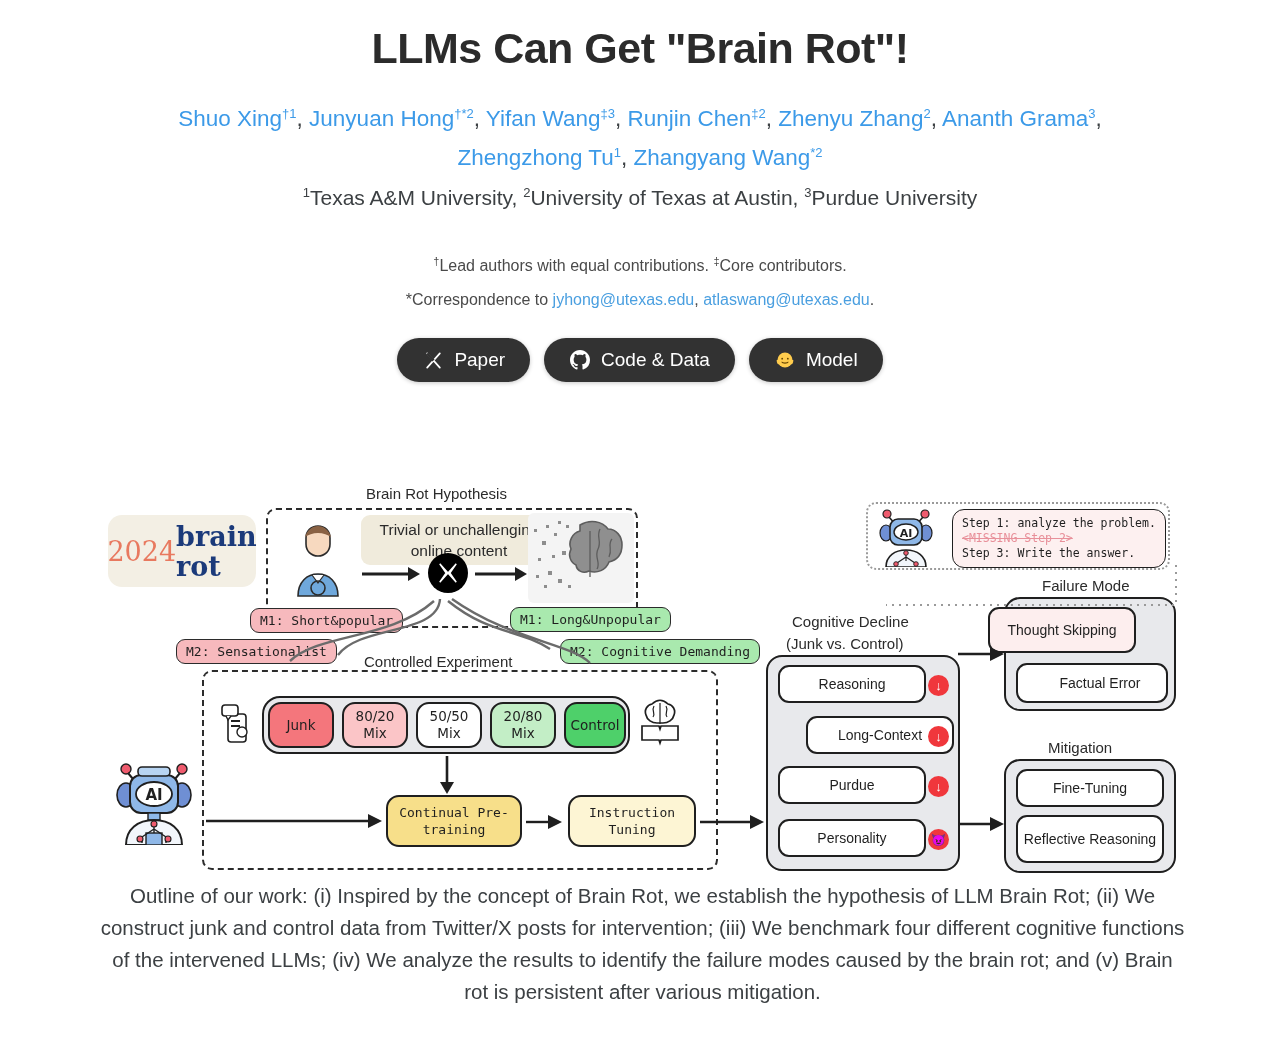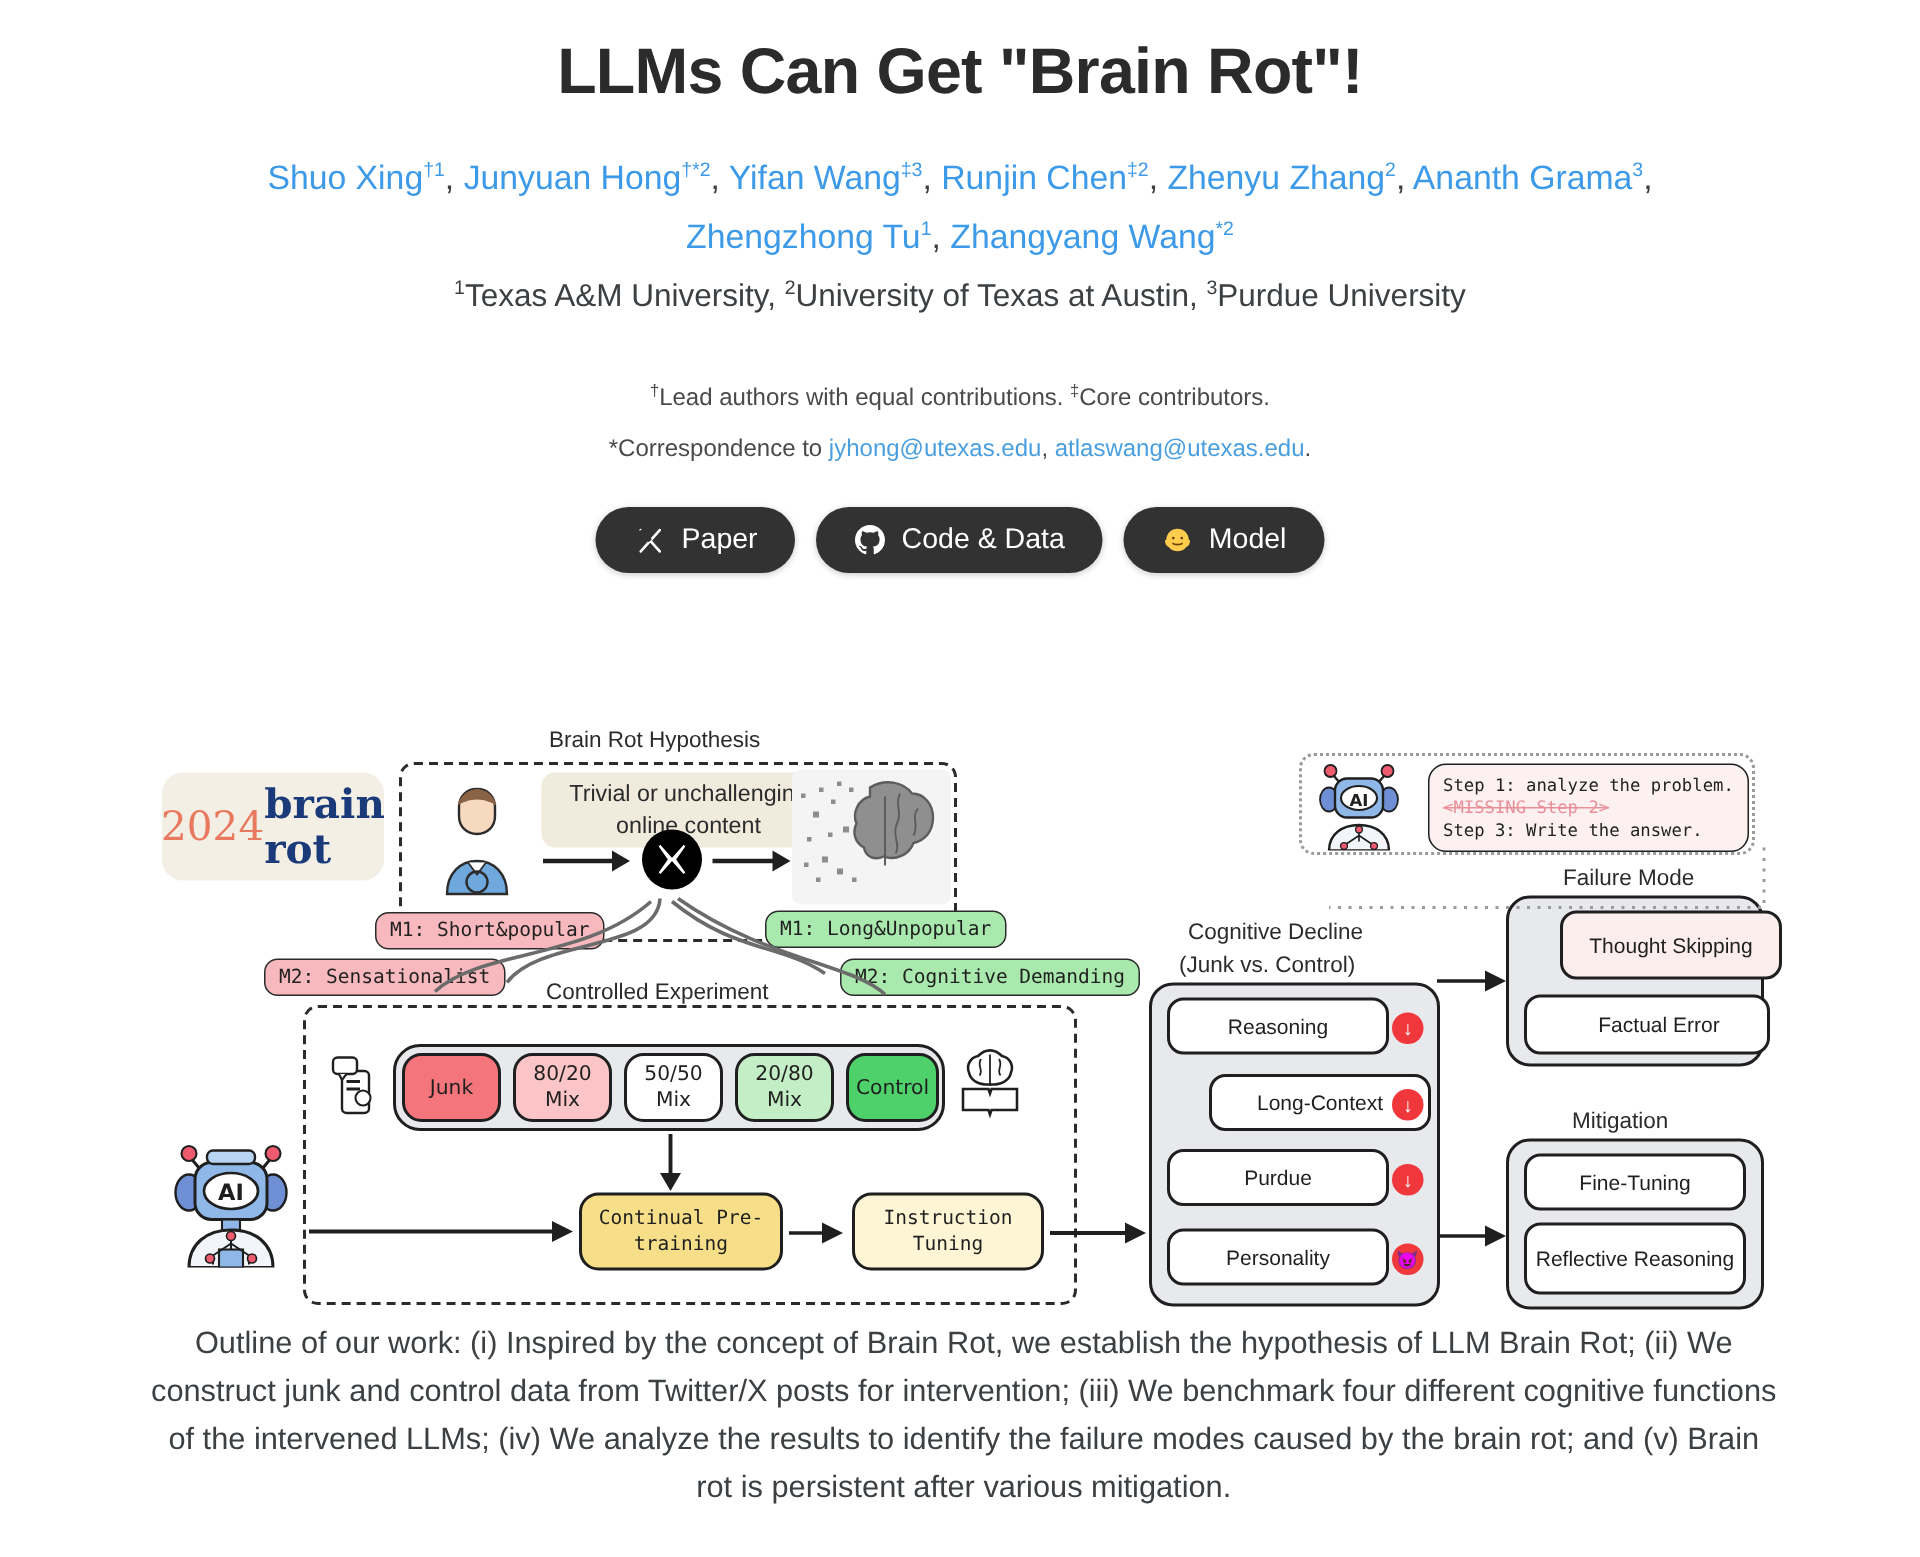--- a/index.html
+++ b/index.html
@@ -409,24 +409,24 @@
       </svg>
     </div>
     <div class="bubble" style="left:952px; top:44px;">
       <div>Step 1: analyze the problem.</div>
       <div class="miss">&lt;MISSING Step 2&gt;</div>
       <div>Step 3: Write the answer.</div>
     </div>
 
     <div class="lbl big hand" style="left:1042px; top:112px;">Failure Mode</div>
     <div class="panel" style="left:1004px; top:132px; width:172px; height:114px;"></div>
-    <div class="rowchip" style="left:1040px; top:142px; width:148px; height:46px; background:#fdeeee;">
+    <div class="rowchip" style="left:988px; top:142px; width:148px; height:46px; background:#fdeeee;">
         <span>Thought Skipping</span>
       </div>
-    <div class="rowchip" style="left:1016px; top:198px; width:164px; height:40px;padding-left:16px;">
+    <div class="rowchip" style="left:1016px; top:198px; width:152px; height:40px;padding-left:16px;">
         <span>Factual Error</span>
       </div>
 
     <div class="lbl big hand" style="left:1048px; top:274px;">Mitigation</div>
     <div class="panel" style="left:1004px; top:294px; width:172px; height:114px;"></div>
     <div class="rowchip" style="left:1016px; top:304px; width:148px; height:38px;">
         <span>Fine-Tuning</span>
       </div>
     <div class="rowchip" style="left:1016px; top:350px; width:148px; height:48px;">
         <span>Reflective Reasoning</span>

